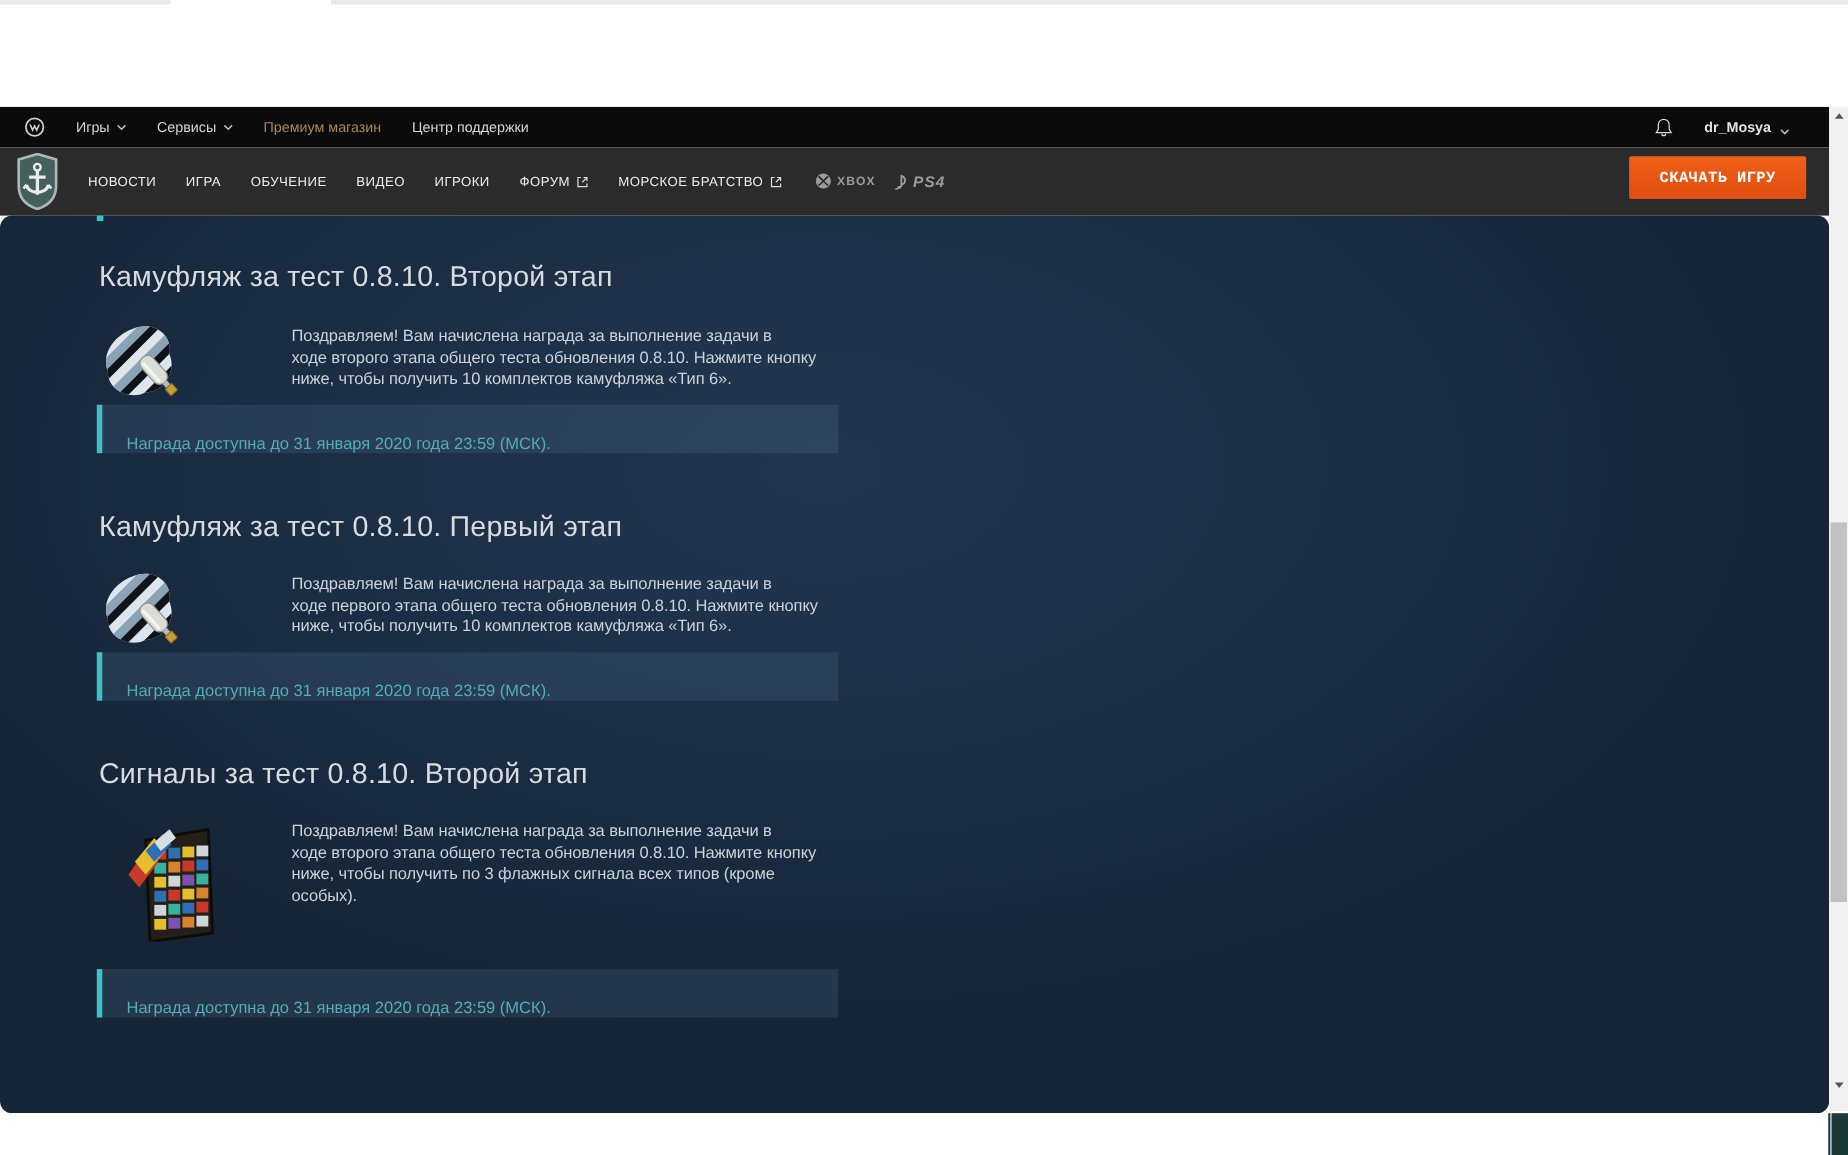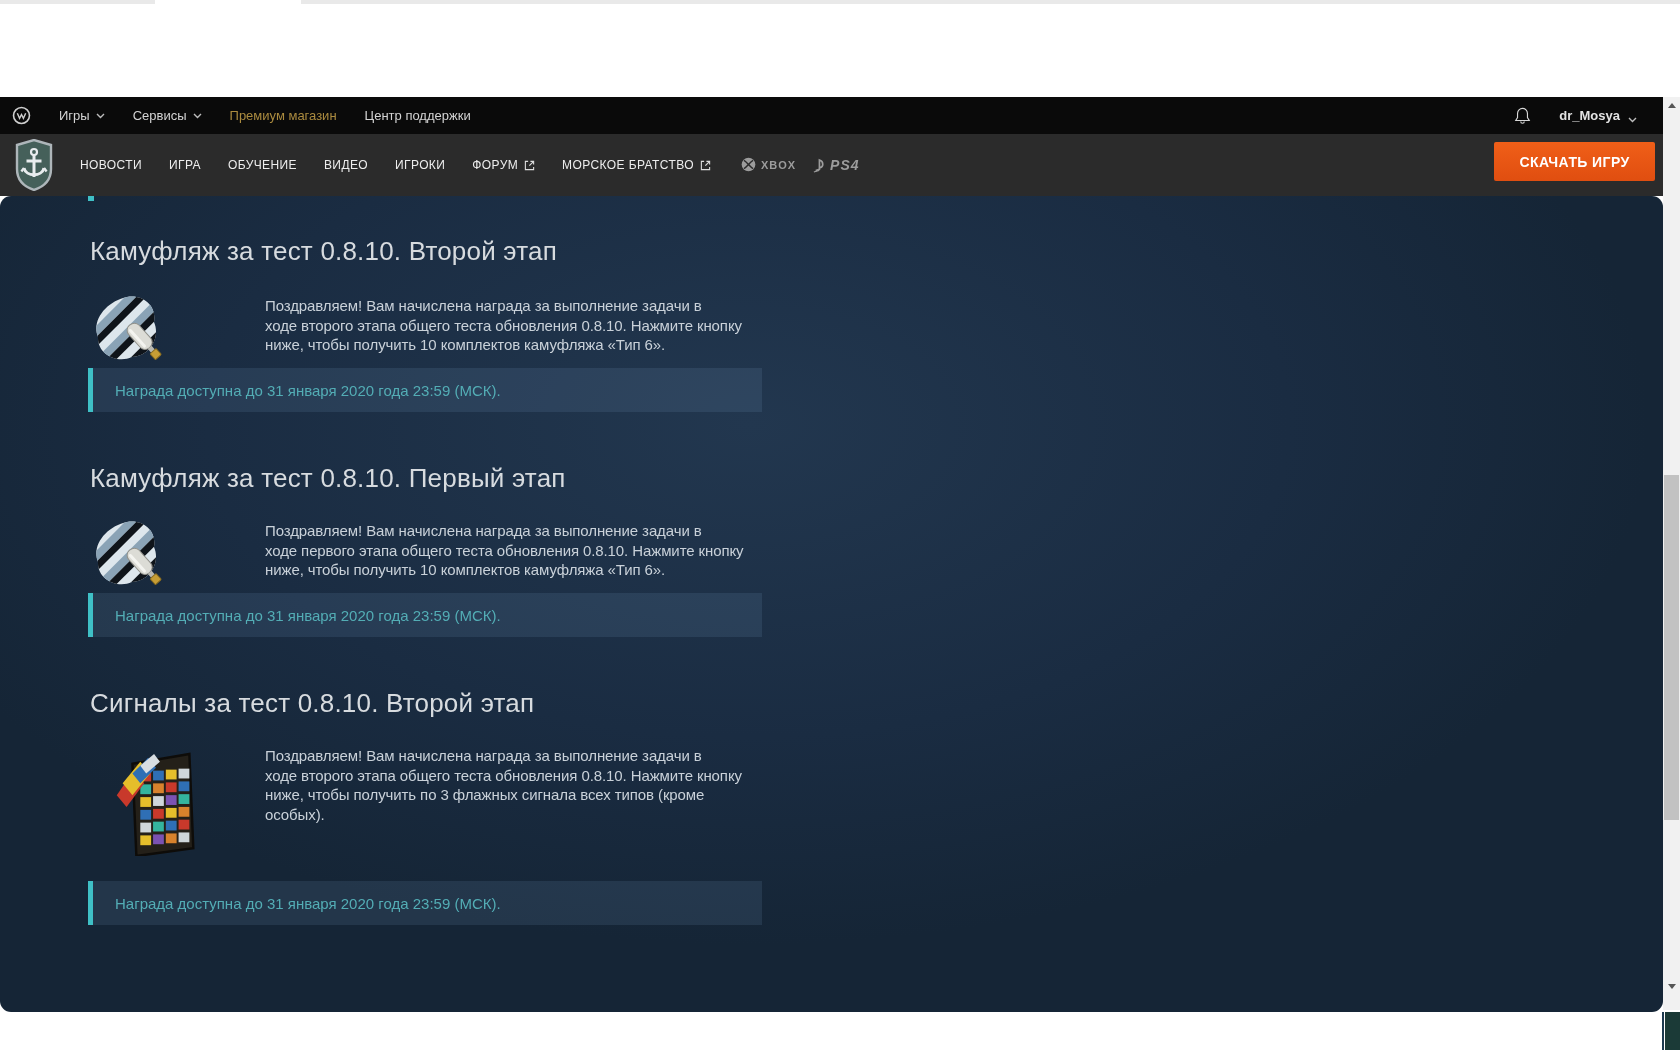--- a/index.html
+++ b/index.html
@@ -11,21 +11,21 @@
   
   .tabstrip { position:absolute; top:0; left:0; width:1680px; height:4px; background:#e9e9e9; }
   .tab-gap  { position:absolute; top:0; left:155px; width:146px; height:5px; background:#ffffff; }
 
   
   .site { position:absolute; top:97px; left:0; width:1663px; height:915px; overflow:hidden; }
 
   
   .topbar {
     position:absolute; top:0; left:0; right:0; height:37px; background:#0a0a0a;
-    display:flex; align-items:center; padding:0 12px; gap:28px;
+    display:flex; align-items:center; padding:0 22px; gap:28px;
   }
   .topbar .wg-logo { display:flex; align-items:center; }
   .topbar-item { font-size:13px; color:#d4d4d4; display:flex; align-items:center; gap:6px; cursor:pointer; white-space:nowrap; }
   .topbar-item.gold { color:#ab8b3f; }
   .topbar-spacer { margin-left:auto; }
   .bell { display:flex; align-items:center; }
   .user { font-size:13px; font-weight:bold; color:#e3e3e3; display:flex; align-items:flex-end; gap:8px; margin-right:14px; }
 
   
   .gamenav {
@@ -36,23 +36,23 @@
   .nav-items { display:flex; align-items:center; gap:27px; }
   .nav-item {
     font-size:12px; font-weight:normal; letter-spacing:.4px; color:#ededed;
     display:flex; align-items:center; gap:6px; white-space:nowrap; cursor:pointer;
   }
   .platforms { display:flex; align-items:flex-start; gap:16px; margin-left:30px; }
   .platform { display:flex; align-items:center; gap:5px; cursor:pointer; }
   .platform-label { font-size:11px; font-weight:bold; letter-spacing:1px; color:#9c9c9c; }
   .ps4-word { font-size:14px; font-weight:bold; font-style:italic; letter-spacing:1px; color:#9c9c9c; }
   .download-btn {
-    position:absolute; right:8px; top:8px; width:161px; height:39px;
+    position:absolute; right:21px; top:8px; width:161px; height:39px;
     background:linear-gradient(#f05f18, #e04e10); border:none; border-radius:2px;
-    color:#ffffff; font-family:Liberation Sans, sans-serif;
+    color:#ffffff; font-family:Liberation Mono, monospace;
     font-size:14px; font-weight:bold; letter-spacing:.4px; cursor:pointer;
   }
 
   
   .content {
     position:absolute; top:99px; left:0; right:0; bottom:0;
     background:radial-gradient(900px 520px at 45% 28%, #22374f 0%, #1a2c42 60%, #152536 100%);
     border-radius:11px;
   }
   .teal-sliver { position:absolute; left:88px; top:0; width:6px; height:5px; background:#3fc0c6; }
@@ -60,21 +60,21 @@
   .sec-title {
     position:absolute; left:90px; font-size:26px; font-weight:400;
     color:#d7dbdf; letter-spacing:.2px; white-space:nowrap;
   }
   .sec-icon { position:absolute; }
   .sec-body { position:absolute; left:265px; font-size:15px; line-height:19.6px; color:#c9d1d9; letter-spacing:-0.1px; }
   .sec-body div { white-space:nowrap; }
   .notice {
     position:absolute; left:88px; width:674px; height:44px;
     background:rgba(140,180,220,0.12); border-left:5px solid #3fc0c6;
-    display:flex; align-items:center; padding-left:22px;
+    display:flex; align-items:flex-end; padding-left:22px;
     font-size:15px; color:#53adb5;
   }
 
   .t1 { top:40px; }  .i1 { left:88px;  top:98px; }  .b1 { top:100px; } .n1 { top:172px; }
   .t2 { top:267px; } .i2 { left:88px;  top:323px; } .b2 { top:325px; } .n2 { top:397px; }
   .t3 { top:492px; } .i3 { left:110px; top:554px; } .b3 { top:550px; } .n3 { top:685px; }
 
   
   .scrollbar { position:absolute; right:0; top:97px; width:17px; height:913px; background:#f1f1f1; }
   .sb-btn { position:absolute; left:0; width:17px; height:17px; display:flex; align-items:center; justify-content:center; cursor:pointer; }

